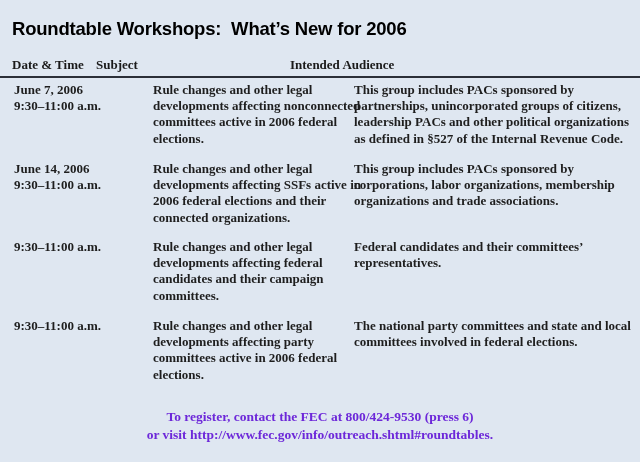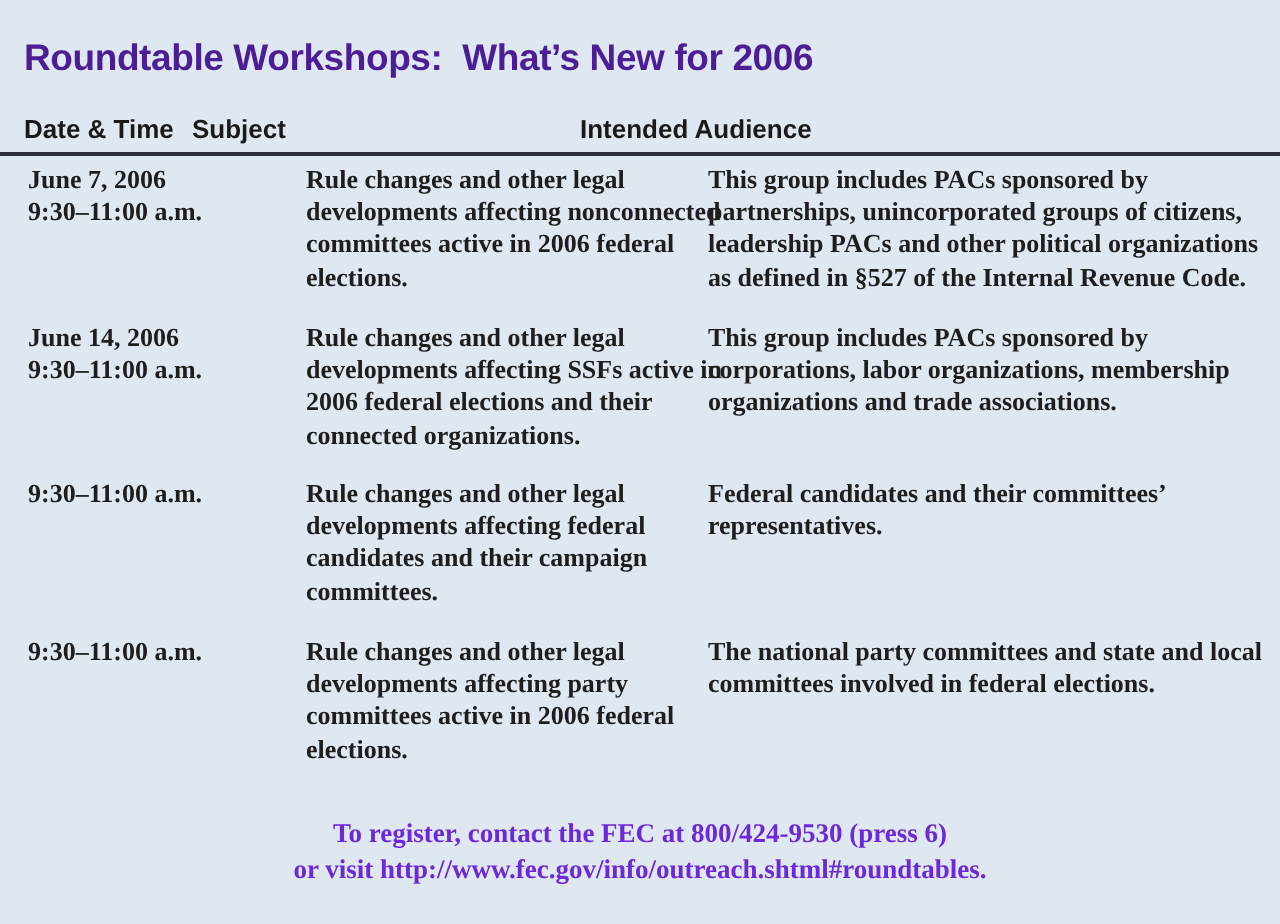--- a/index.html
+++ b/index.html
@@ -15,27 +15,27 @@
       color: #1a1a1a;
     }
     .title {
       position: absolute;
       left: 12px;
       top: 18px;
       font-family: "Liberation Sans", sans-serif;
       font-weight: bold;
       font-size: 18.5px;
       letter-spacing: -0.2px;
-      color: #4c1d95;
+      color: #000000;
       white-space: pre;
     }
     .hdr {
       position: absolute;
       top: 57px;
-      font-family: Liberation Sans, sans-serif;
+      font-family: Liberation Serif, serif;
       font-weight: bold;
       font-size: 13px;
       color: #1a1a1a;
       text-align: right;
     }
     .hdr-date { left: 12px; }
     .hdr-subject { left: 96px; }
     .hdr-audience { left: 290px; }
     .rule {
       position: absolute;

